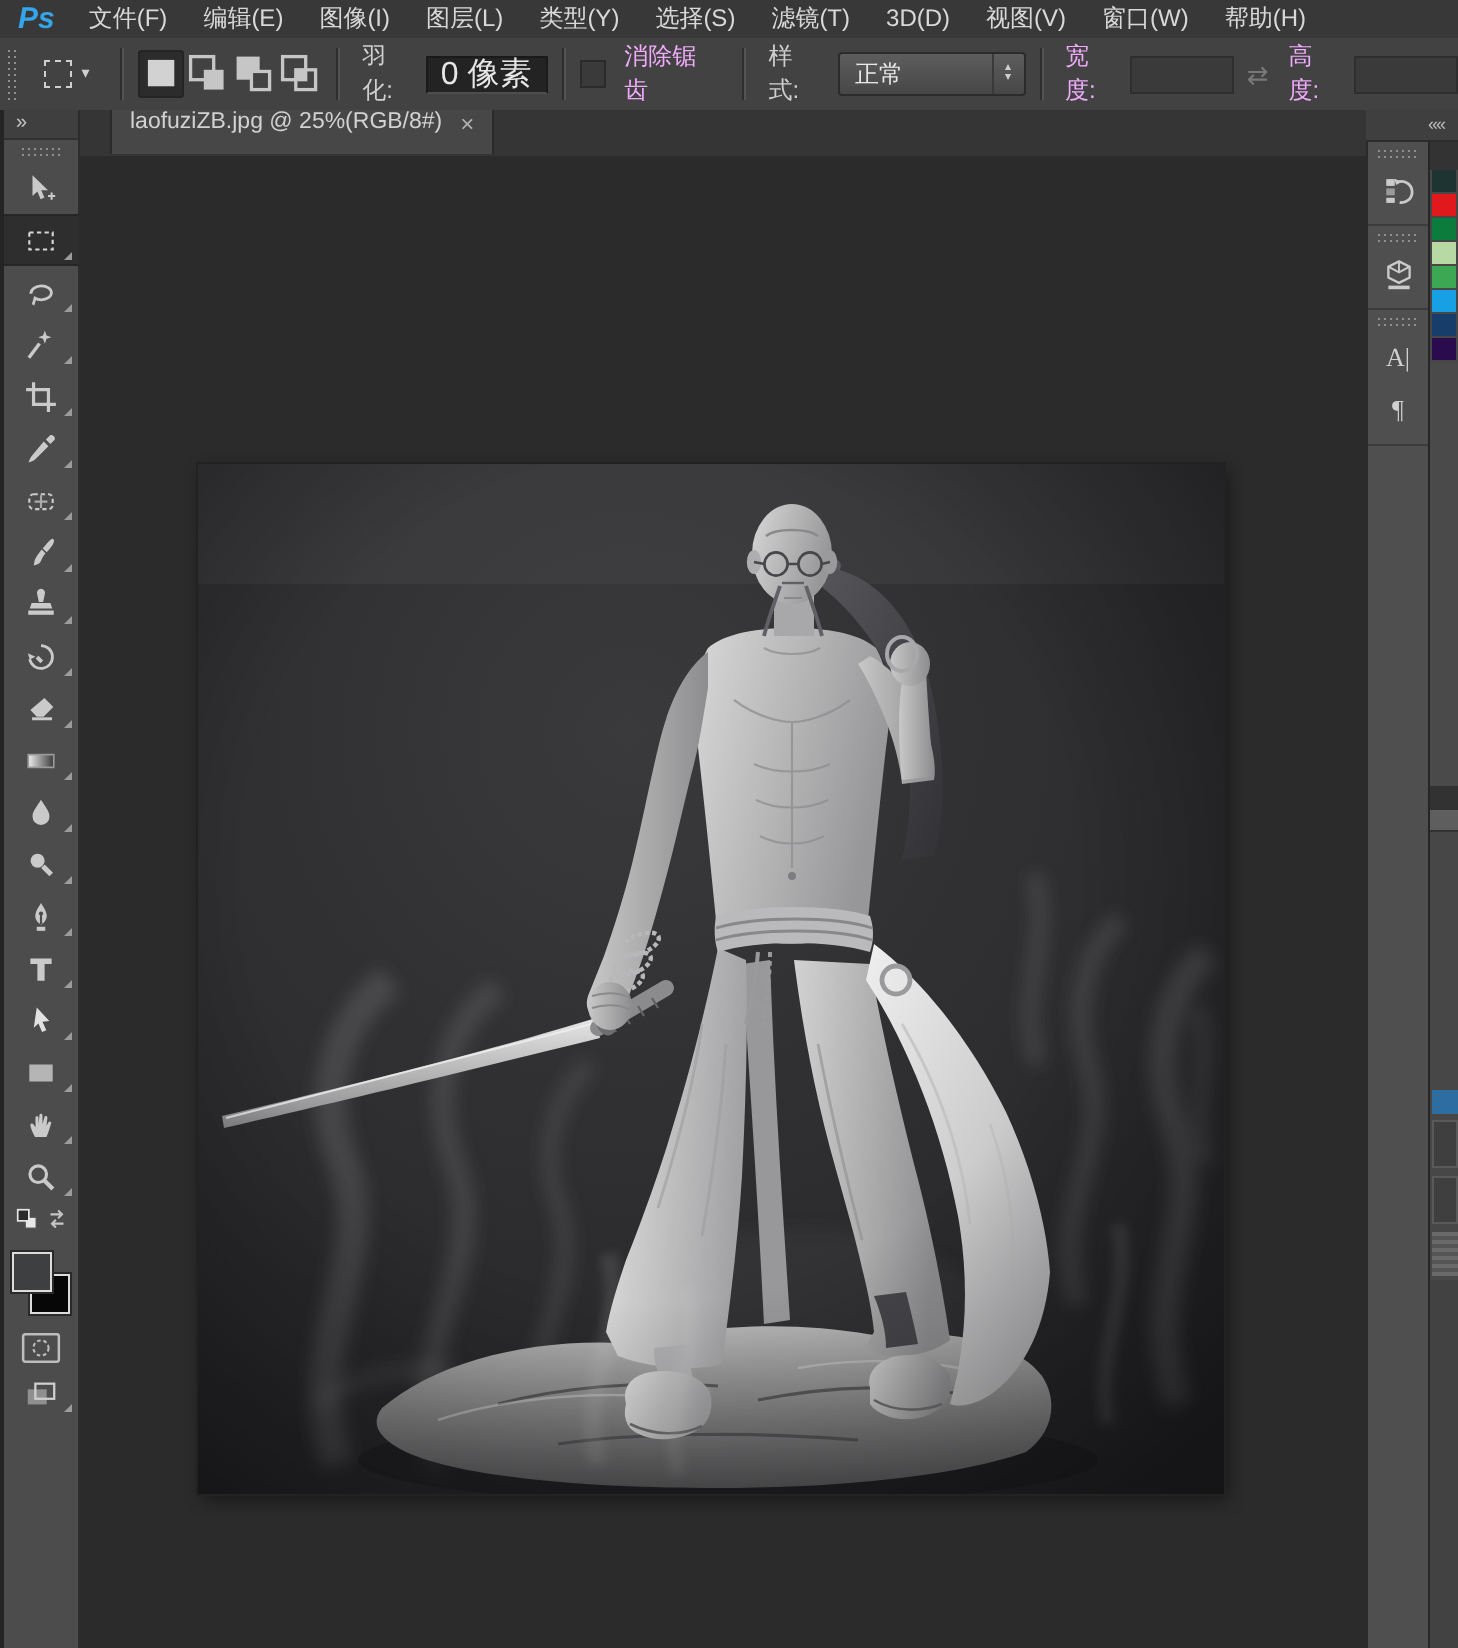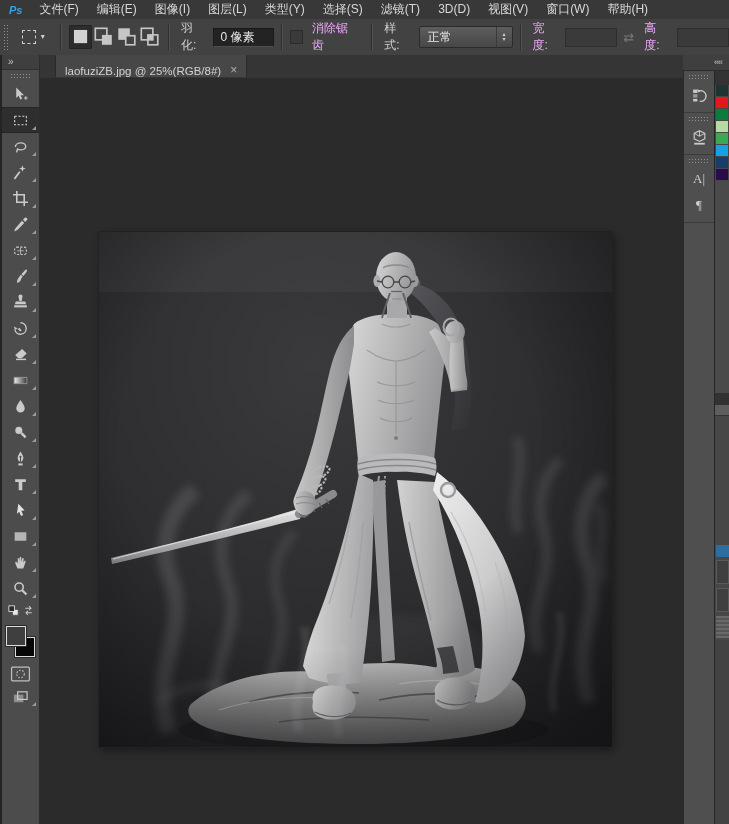--- a/index.html
+++ b/index.html
@@ -7,56 +7,56 @@
     width:729px;height:824px;position:relative;overflow:hidden;
     background:#2b2b2b;font-family:"Liberation Sans",sans-serif;
     -webkit-font-smoothing:antialiased;
   }
   
   #menu-bar{
     position:absolute;left:0;top:0;width:729px;height:19px;
     background:#383838;border-bottom:1px solid #2a2a2a;
     display:flex;align-items:center;font-size:12px;color:#d8d8d8;white-space:nowrap;
   }
-  #ps-logo{color:#34a5e8;font-weight:bold;font-size:11px;margin:0 8px 0 9px;font-style:italic;}
+  #ps-logo{color:#34a5e8;font-weight:bold;font-size:15px;margin:0 8px 0 9px;font-style:italic;}
   .menu-item{padding:0 9px;height:19px;line-height:19px;cursor:default;}
   
   #options-bar{
     position:absolute;left:0;top:19px;width:729px;height:36px;
     background:#424242;border-bottom:1px solid #2c2c2c;
     display:flex;align-items:center;font-size:12px;color:#cfcfcf;
   }
   .grip-v{width:7px;height:26px;margin-left:3px;
     background-image:radial-gradient(#8f8f8f 34%,transparent 36%);background-size:3px 3px;}
   .opt-sep{width:1px;height:26px;background:#2e2e2e;border-right:1px solid #535353;margin:0 7px;}
   #tool-preset{display:flex;align-items:center;gap:5px;margin:0 4px 0 8px;padding:3px 4px;}
   .mini-marquee{width:12px;height:12px;border:1px dashed #cfcfcf;}
   .caret{font-size:8px;color:#cfcfcf;line-height:8px;}
   .sel-mode{width:24px;height:24px;display:flex;align-items:center;justify-content:center;border-radius:2px;}
   .sel-mode.active{background:#2c2c2c;box-shadow:inset 0 0 0 1px #242424;}
   .opt-label{margin:0 6px 0 4px;}
   .opt-label.disabled{color:#f0abfc;}
   .opt-input{
     width:62px;height:19px;background:#232323;border:1px solid #1a1a1a;border-bottom-color:#4e4e4e;
-    color:#e6e6e6;font-size:12px;padding:0 6px;box-sizing:border-box;line-height:17px;
+    color:#e6e6e6;font-size:16px;padding:0 6px;box-sizing:border-box;line-height:17px;
   }
   .opt-input.disabled{background:#3a3a3a;border:1px solid #2e2e2e;width:54px;}
   .checkbox{width:12px;height:12px;background:#3a3a3a;border:1px solid #2b2b2b;margin-right:5px;}
   #style-select{
     height:20px;min-width:84px;display:flex;align-items:center;justify-content:space-between;
     background:linear-gradient(#5d5d5d,#474747);border:1px solid #2b2b2b;border-radius:2px;
     color:#e8e8e8;padding-left:8px;margin-left:2px;
   }
   #style-spinner{display:flex;flex-direction:column;align-items:center;justify-content:center;
     width:15px;height:100%;border-left:1px solid #3a3a3a;font-size:6px;line-height:5px;color:#cfcfcf;}
   .swap-glyph{color:#787878;font-size:13px;margin:0 6px;}
   
   #tab-bar{position:absolute;left:40px;top:55px;width:643px;height:23px;background:#353535;}
   #doc-tab{
-    position:absolute;left:15px;top:0;height:22px;display:inline-flex;align-items:flex-end;gap:9px;
+    position:absolute;left:15px;top:0;height:22px;display:inline-flex;align-items:flex-start;gap:9px;
     background:#474747;border-right:1px solid #2a2a2a;border-left:1px solid #2a2a2a;
     padding:0 9px;font-size:11.5px;color:#d2d2d2;
   }
   #doc-tab .close{color:#b2b2b2;font-size:12px;}
   
   #left-edge{position:absolute;left:0;top:55px;width:2px;bottom:0;background:#242424;}
   #tools-panel{
     position:absolute;left:2px;top:55px;width:37px;bottom:0;background:#4c4c4c;
     border-right:1px solid #2c2c2c;display:flex;flex-direction:column;align-items:center;
   }

